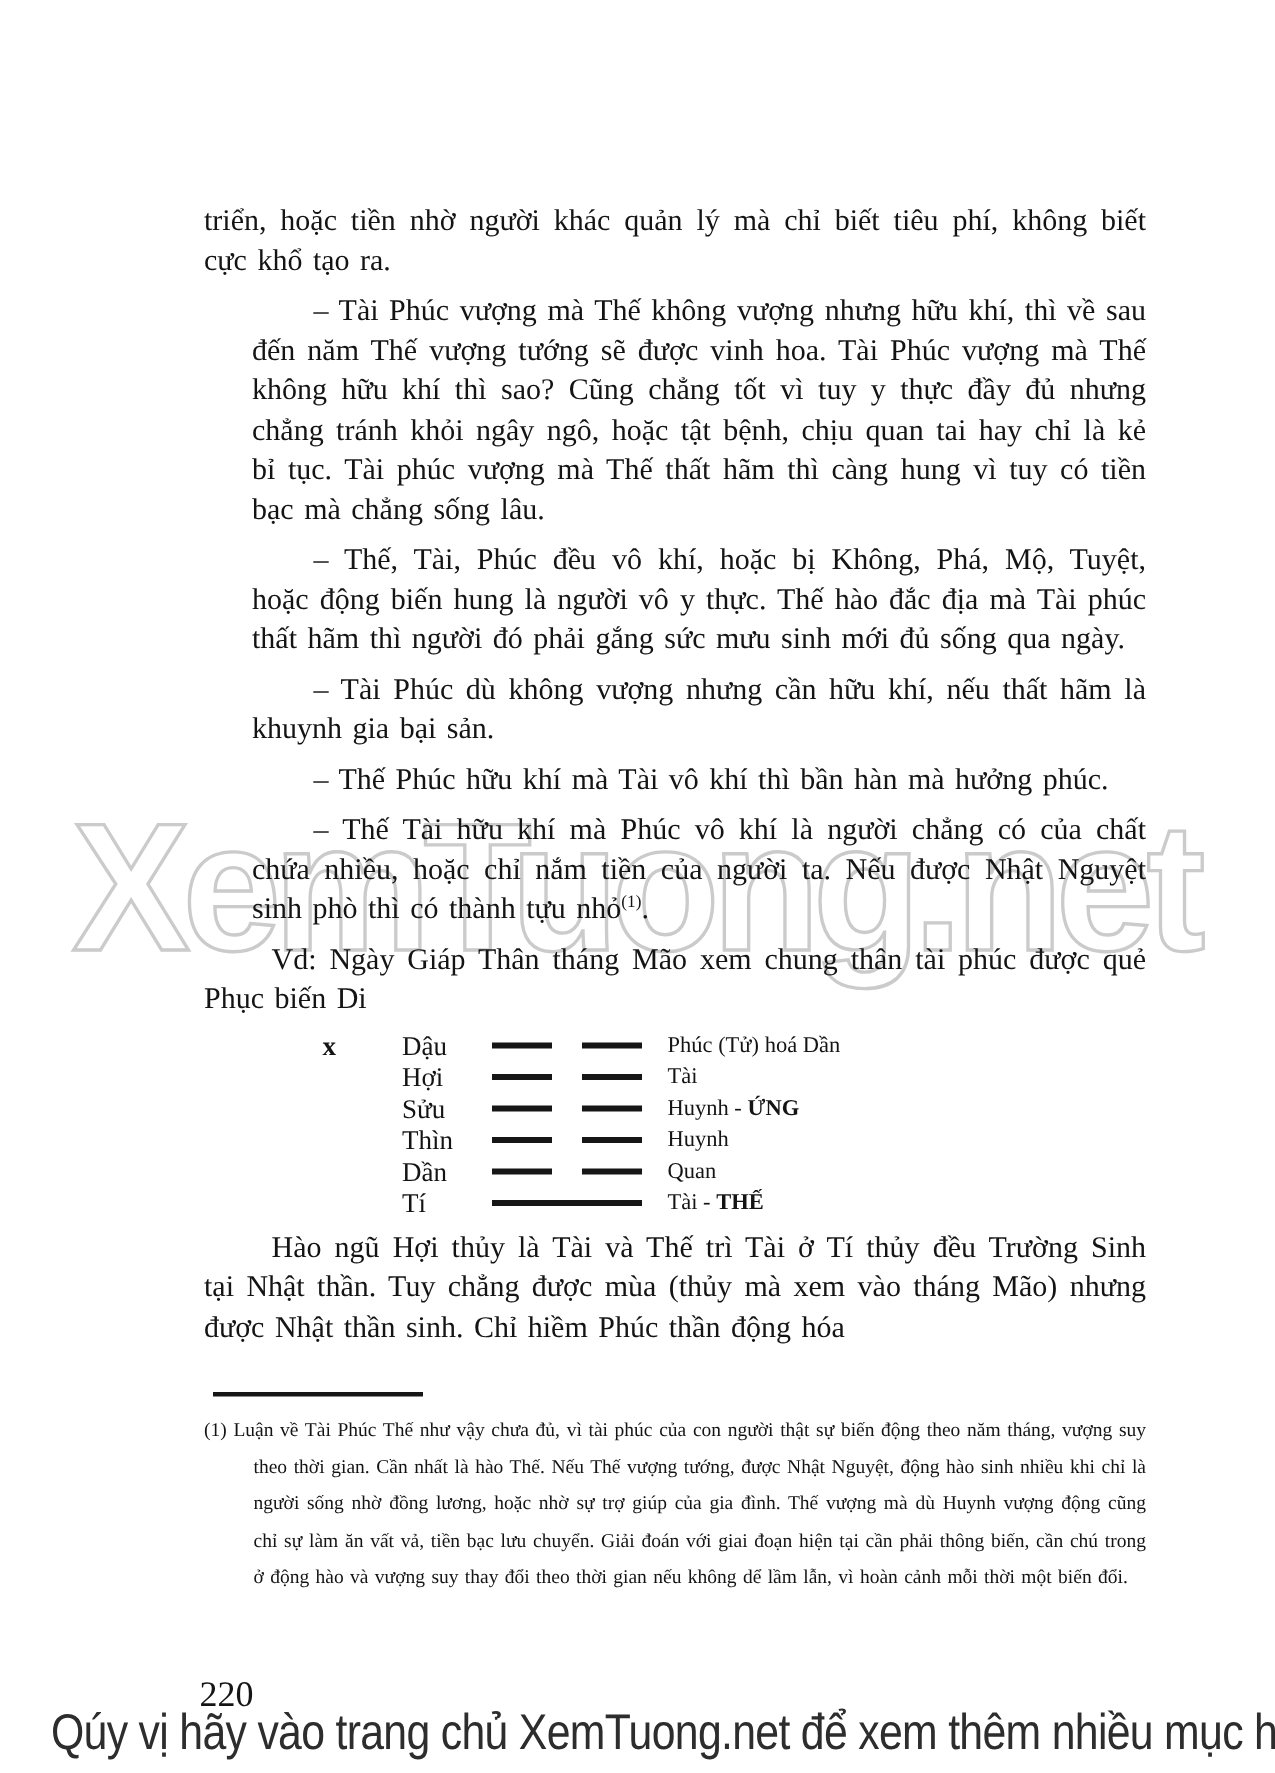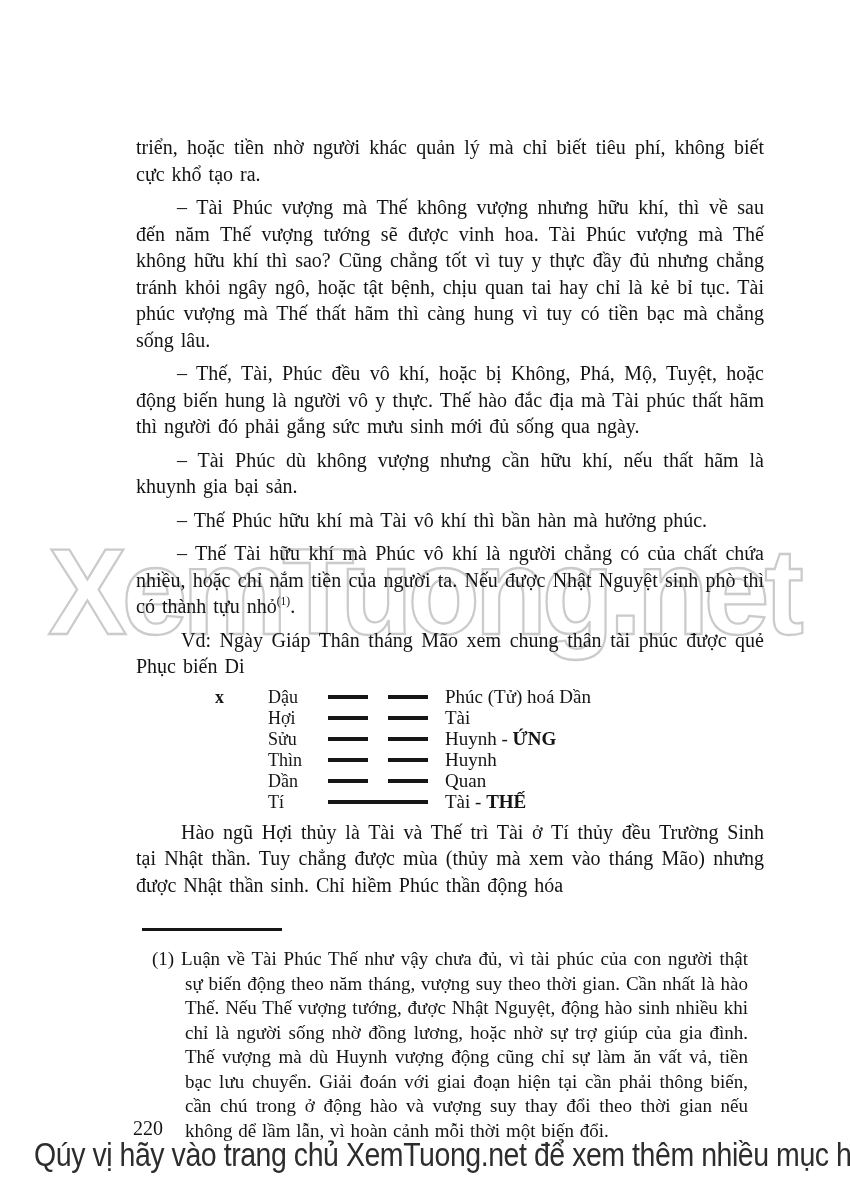--- a/index.html
+++ b/index.html
@@ -33,56 +33,56 @@
     position:absolute; left:136px; top:134px; width:628px;
     z-index:1;
   }
   .para {
     margin:0 0 7px 0;
     font-size:20px;
     line-height:26.5px;
     text-align:justify;
     word-spacing:2px;
   }
-  .para.dash   { text-indent:41px; }
+  .para.dash   { text-indent:41px;margin-left:32px; }
   .para.indent { text-indent:45px; }
   .fn-ref { font-size:11.5px; vertical-align:super; line-height:0; letter-spacing:0; }
 
   
   .diagram { margin:5px 0 6px 0; padding-left:79px; }
   .diagram-row { display:flex; align-items:center; height:21px; }
   .col-marker { width:53px; font-size:18px; font-weight:bold; }
   .col-branch { width:60px; font-size:18px; }
   .col-line   { width:100px; display:flex; justify-content:space-between; align-items:center; }
   .col-line .seg { height:4px; background:#161616; display:block; }
   .col-line.broken .seg-left,
   .col-line.broken .seg-right { width:40px; }
   .col-line.solid .seg-left  { width:100px; }
-  .col-label { margin-left:17px; font-size:19px; white-space:nowrap; }
+  .col-label { margin-left:17px; font-size:15px; white-space:nowrap; }
   .col-label b { font-weight:bold;text-align:center; }
 
   
   .fn-rule {
     width:140px; height:3px; background:#161616;
     margin:30px 0 10px 6px;
   }
   .footnote {
-    margin:16px;
-    font-size:19px;
+    margin:0;
+    font-size:13px;
     line-height:24.5px;
     text-align:justify;
     word-spacing:1px;
     padding-left:33px;
     text-indent:-33px;
   }
 
   
   .page-number {
     position:absolute; left:133px; top:1117px;
-    z-index:1; font-size:20px;
+    z-index:1; font-size:24px;
   }
   .footer-bar {
     position:absolute; left:0; top:1136px; width:850px;
     z-index:1;
     text-align:center;
     font-family:"Liberation Sans","DejaVu Sans",sans-serif;
     font-size:31px;
     letter-spacing:-0.5px;
     white-space:nowrap;
     transform:scale(0.92,1.08);

